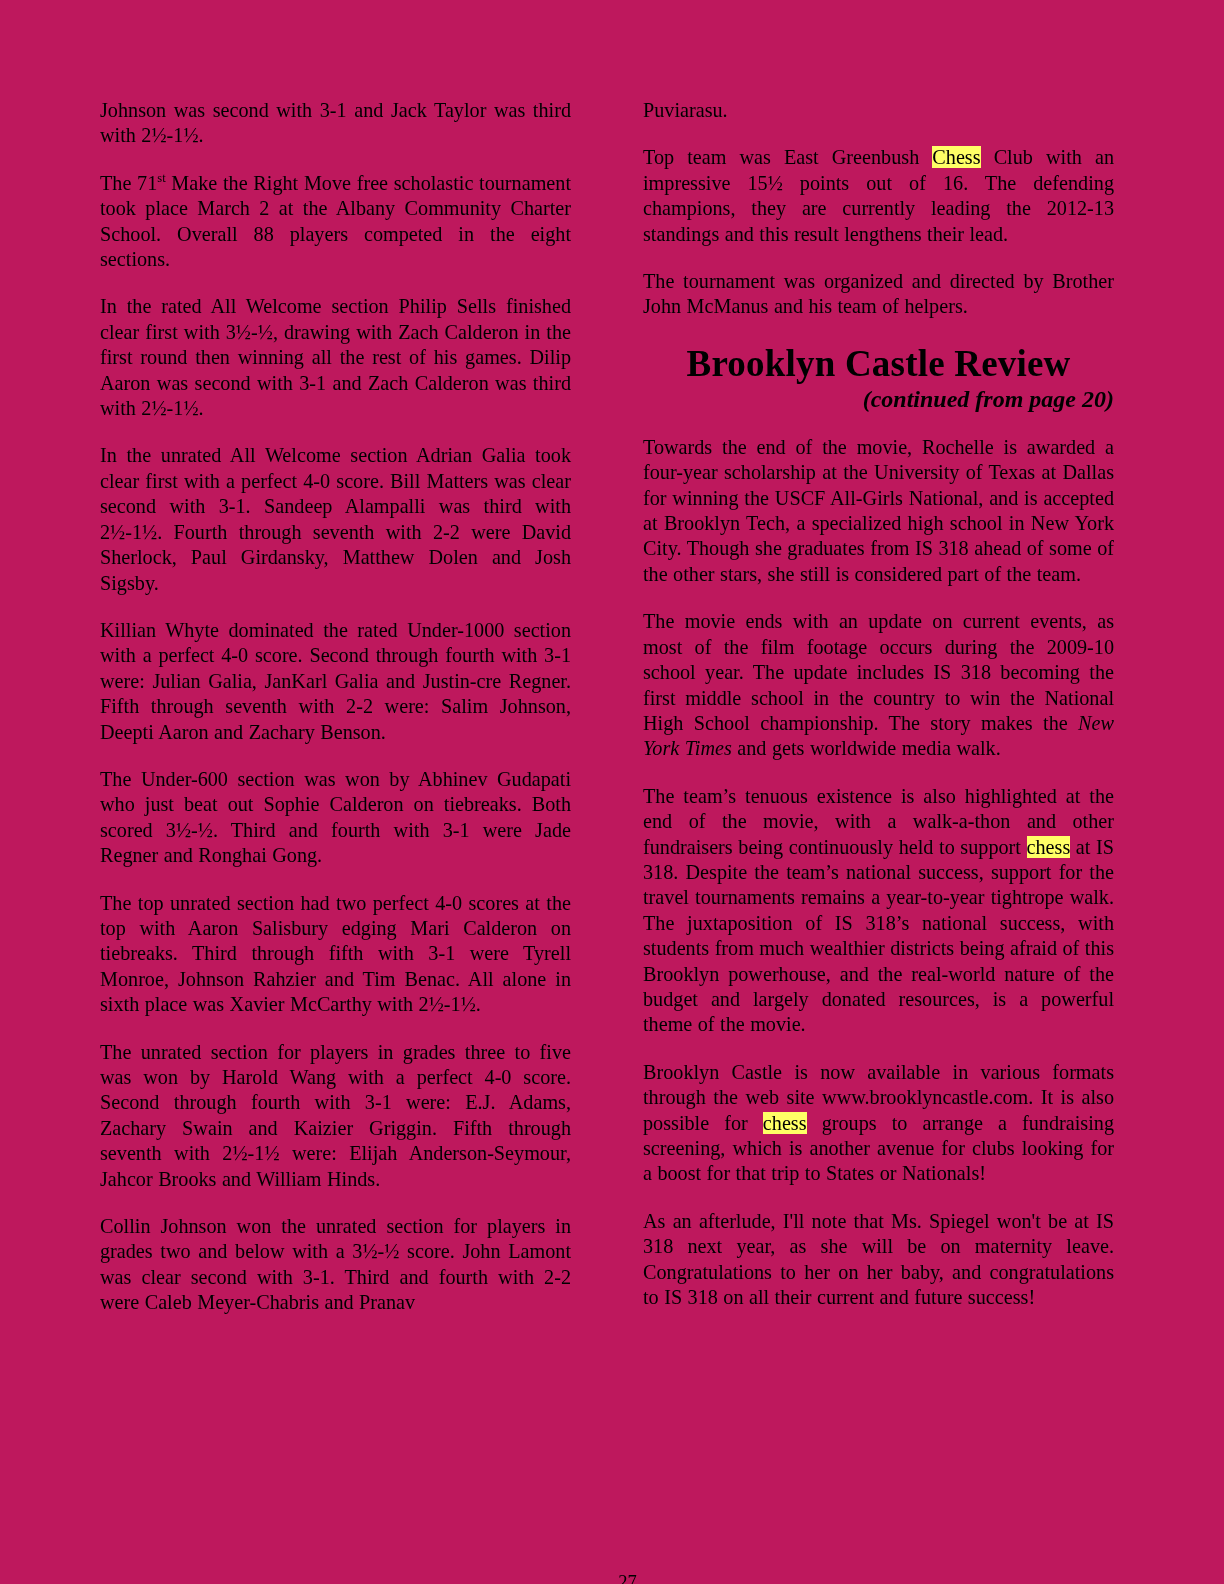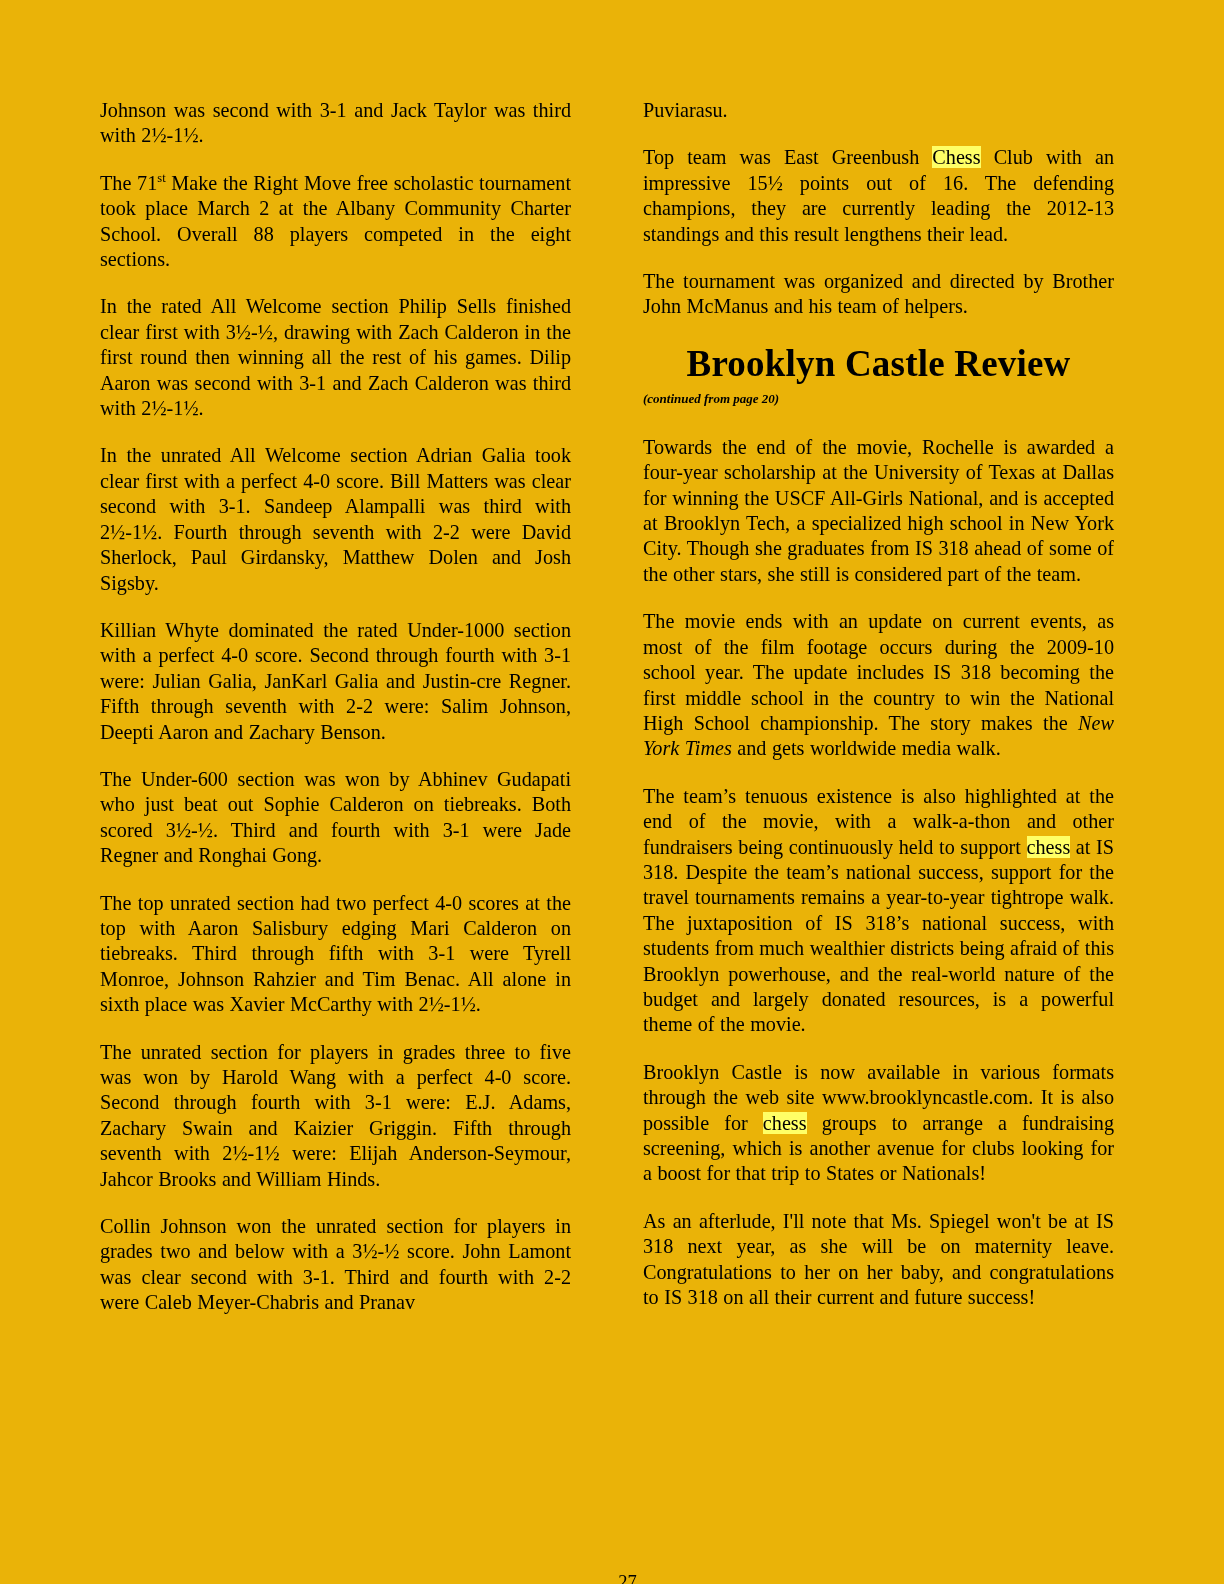--- a/index.html
+++ b/index.html
@@ -9,21 +9,21 @@
     background: #ffffff;
   }
   body {
     font-family: "Liberation Serif", "DejaVu Serif", serif;
     color: #000000;
   }
   .page {
     position: relative;
     width: 1224px;
     height: 1584px;
-    background: #eab308;
+    background: #be185d;
     overflow: hidden;
     box-sizing: border-box;
   }
   .columns {
     position: absolute;
     top: 98px;
     left: 100px;
     width: 1014px;
     height: 1360px;
     display: flex;
@@ -65,25 +65,25 @@
   .article-title {
     margin: 22px 0 0 0;
     font-size: 37px;
     line-height: 44px;
     font-weight: bold;
     text-align: center;
     letter-spacing: 0.2px;
   }
   .article-subtitle {
     margin: 1px 0 24px 0;
-    font-size: 13px;
+    font-size: 24px;
     line-height: 24px;
     font-weight: bold;
     font-style: italic;
-    text-align: left;
+    text-align: right;
   }
   .page-number {
     position: absolute;
     left: 0;
     right: 0;
     top: 1572px;
     text-align: center;
     font-size: 18.5px;
     line-height: 20px;
     padding-left: 31px;

